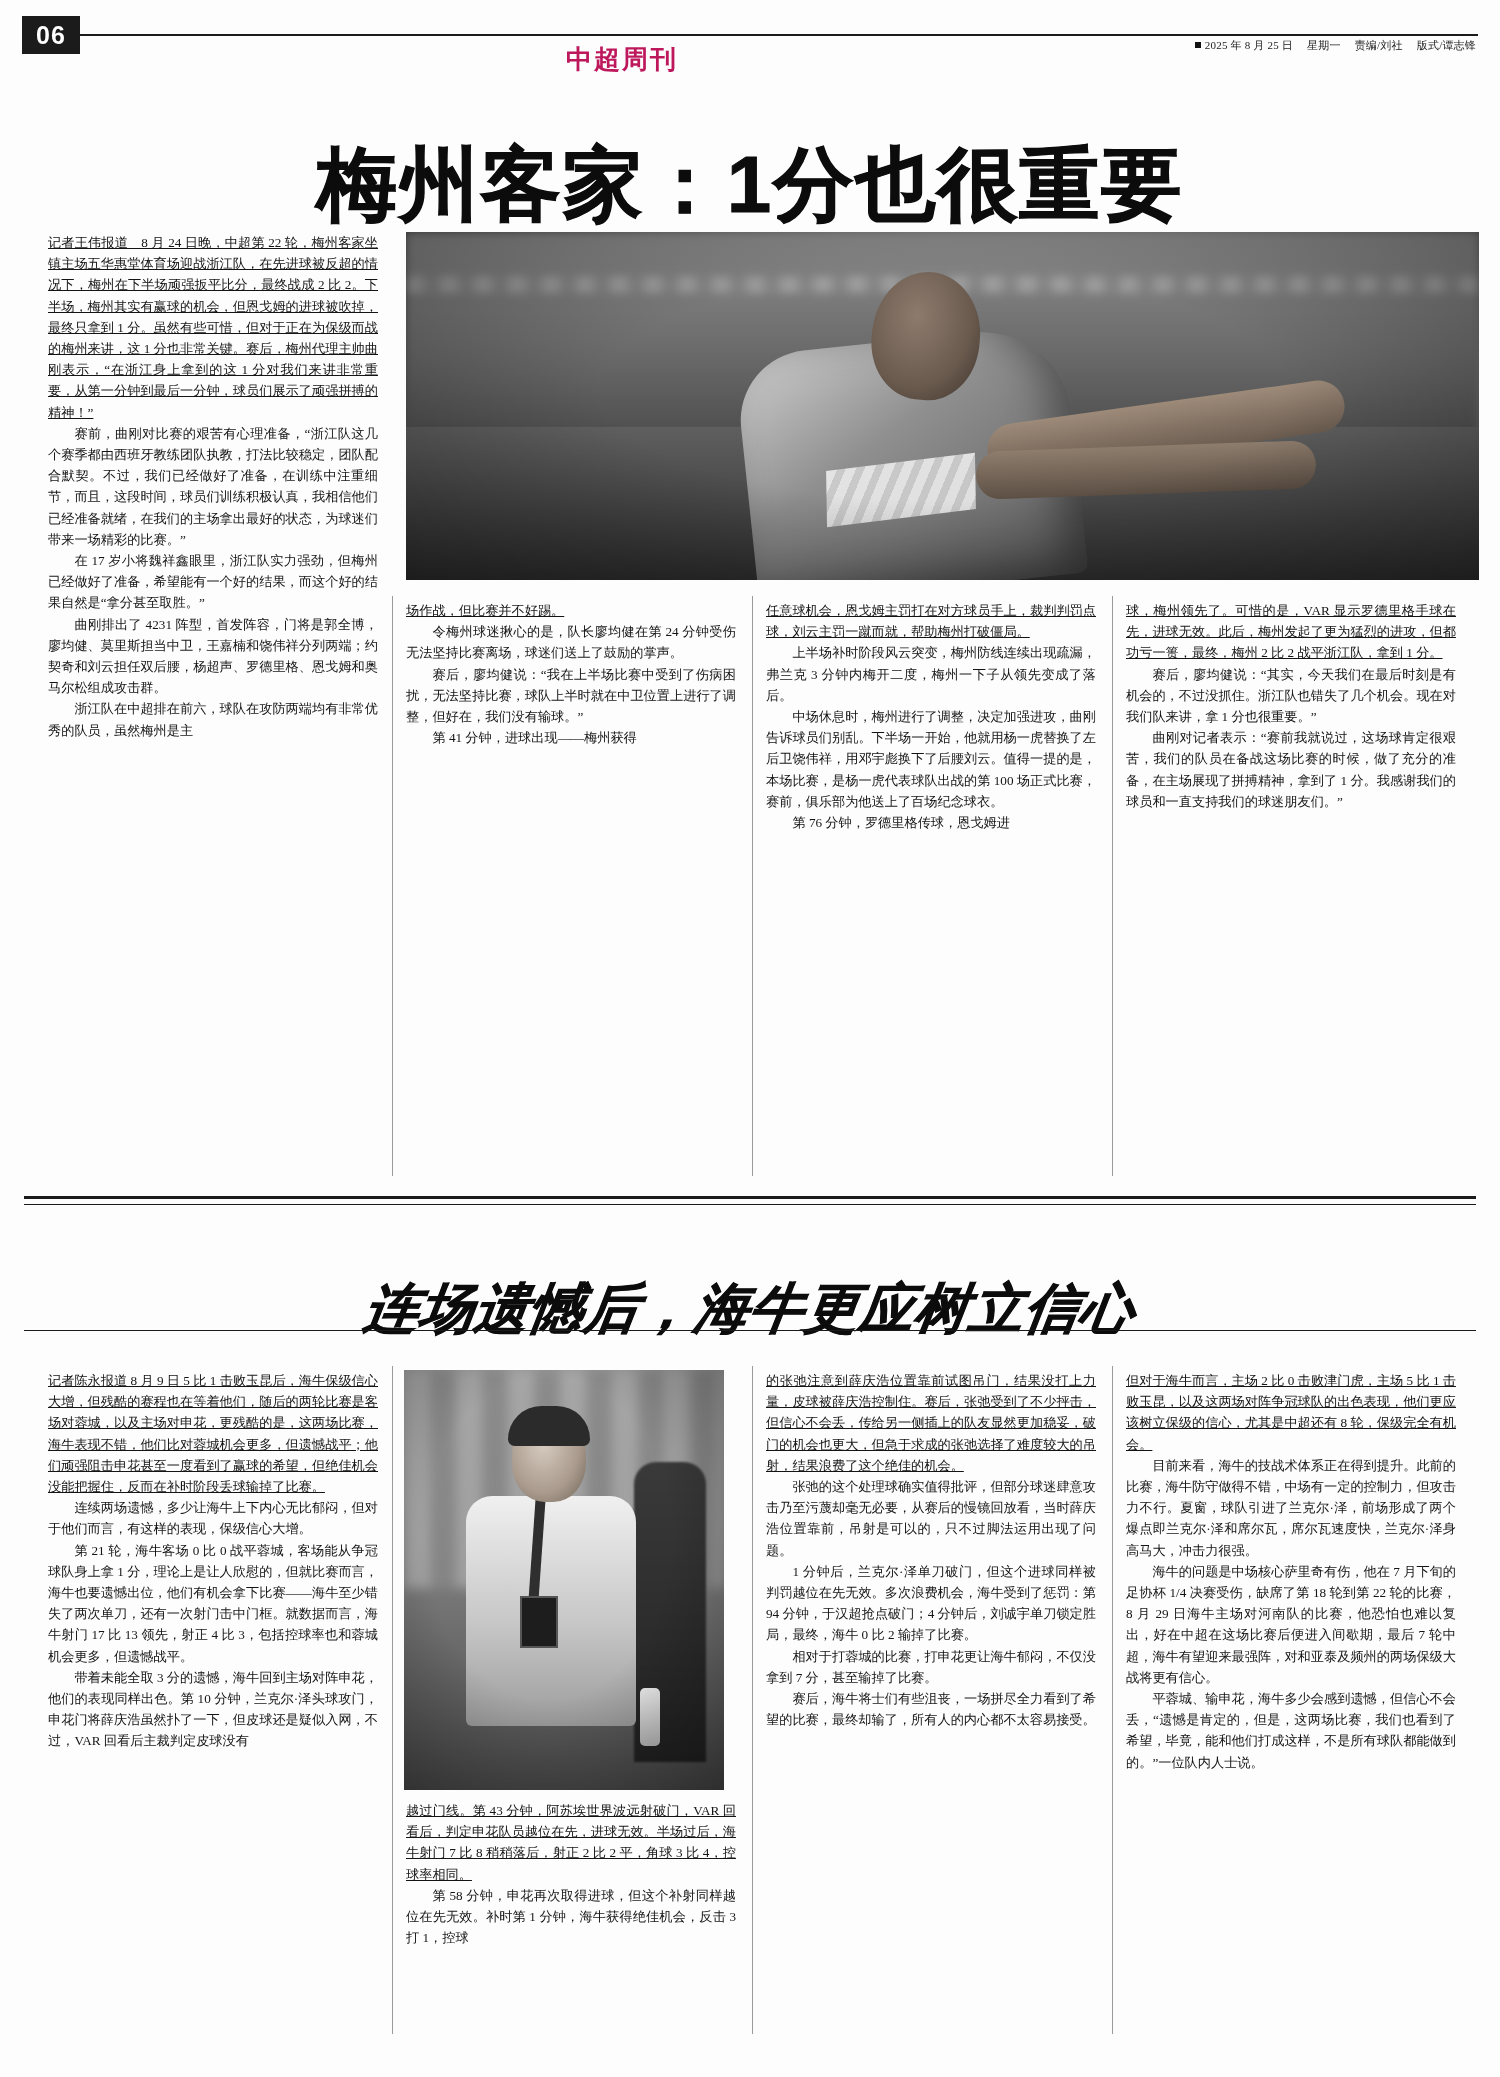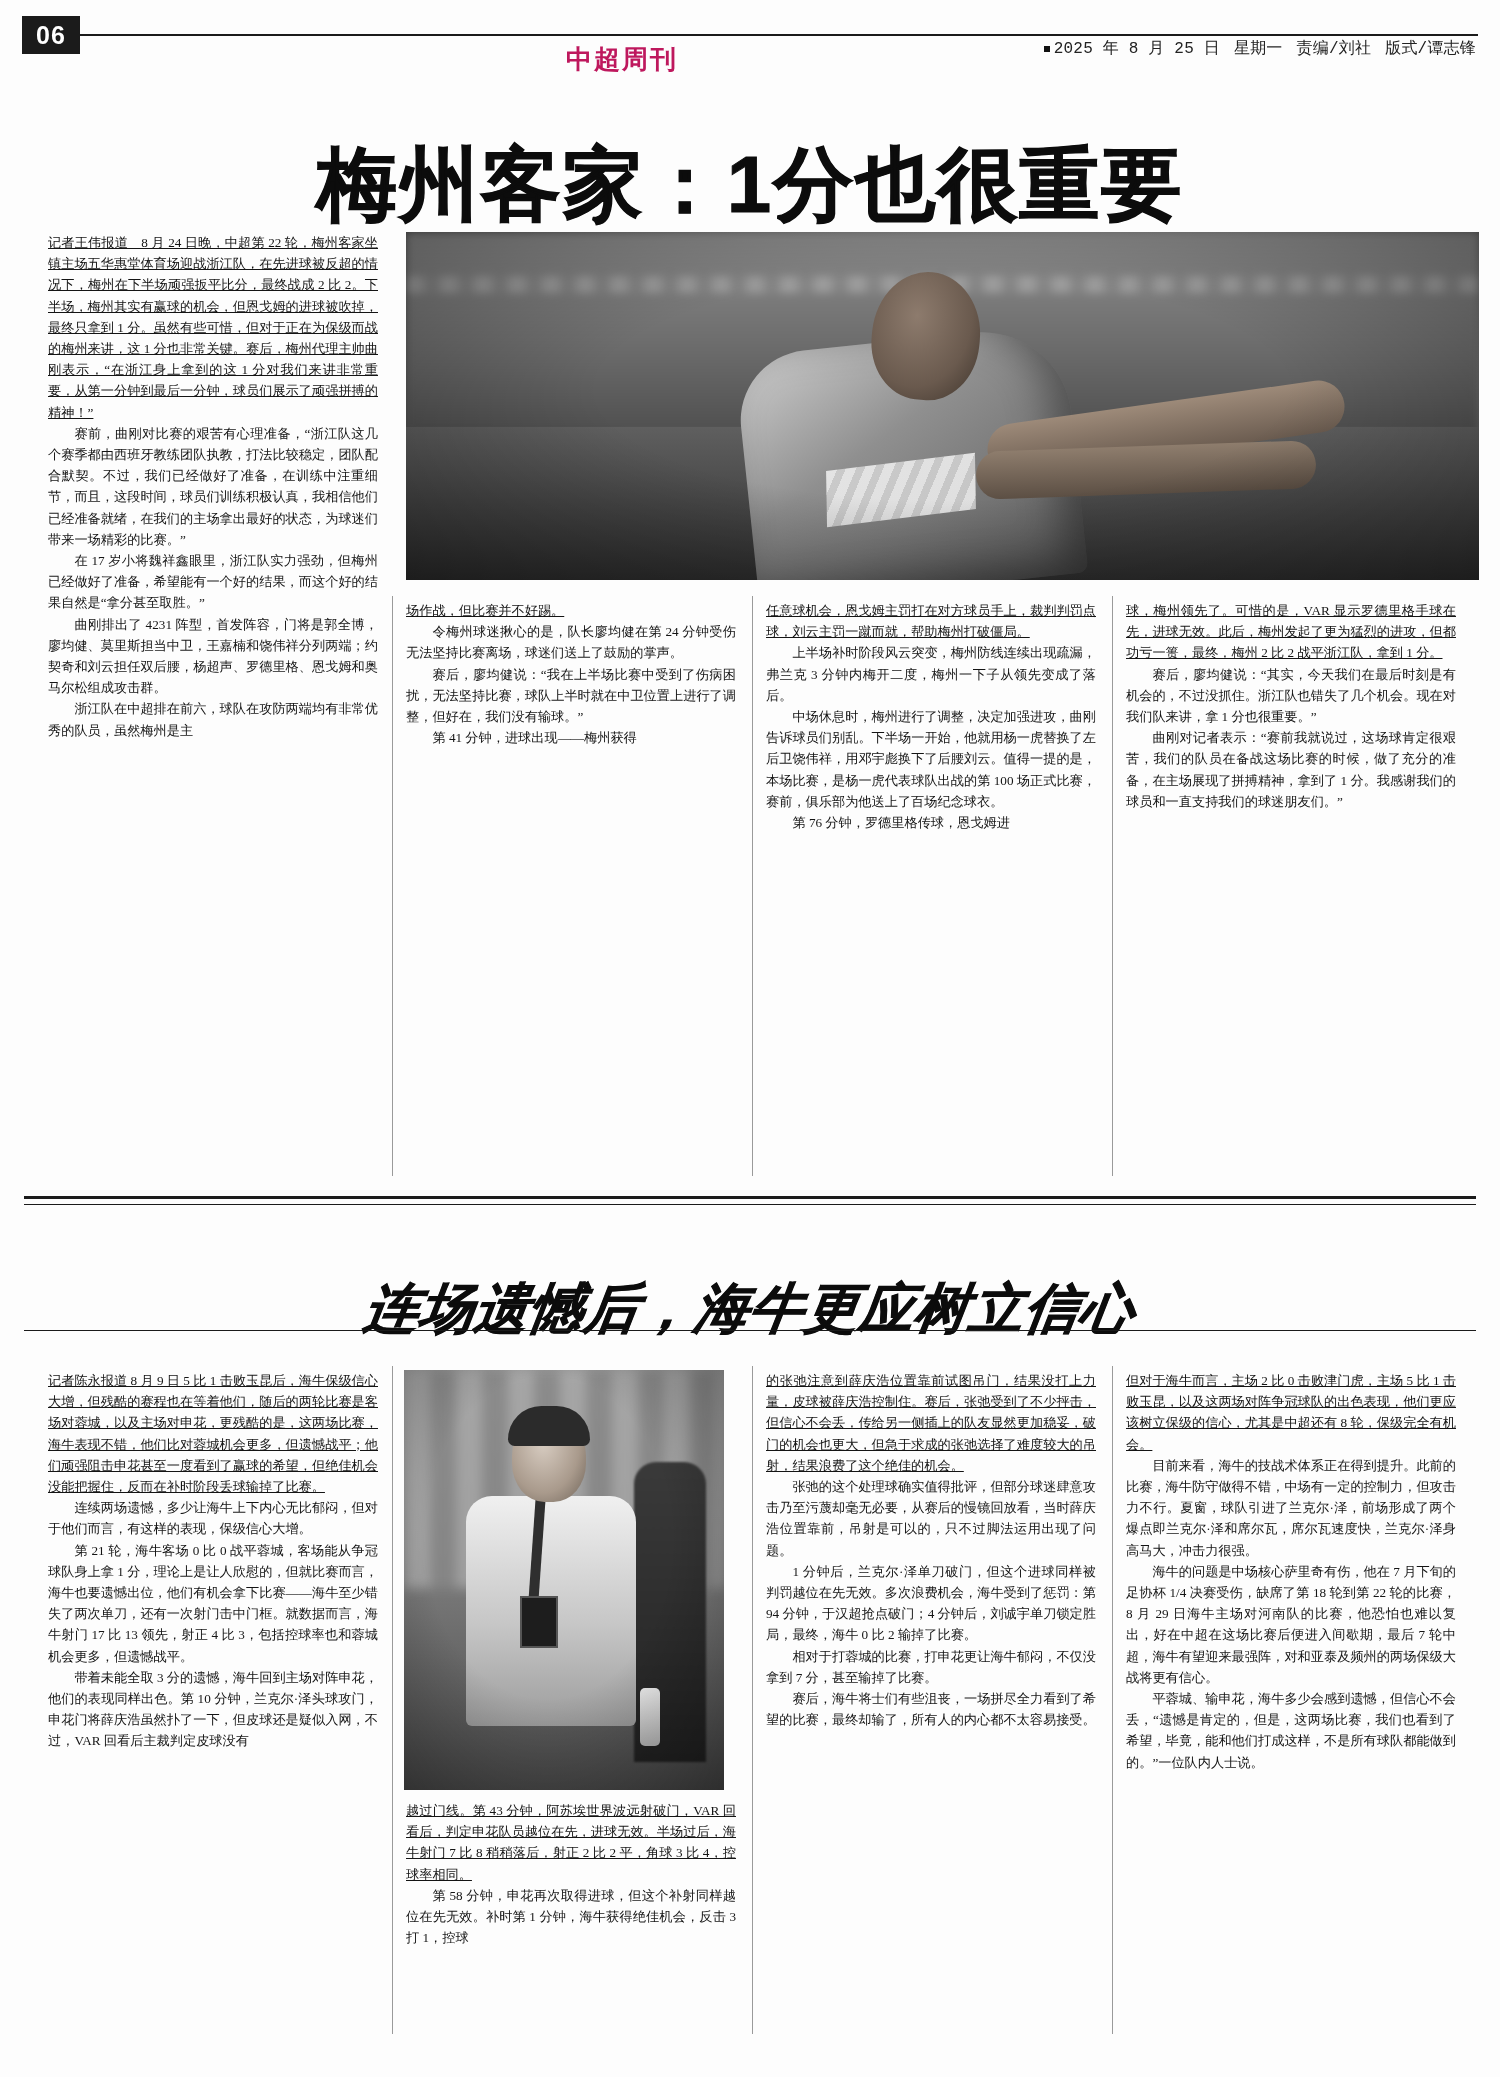--- a/index.html
+++ b/index.html
@@ -62,22 +62,22 @@
     color: #be185d;
     margin-top: 24px;
   }
   .masthead-title span {
     background: #fdfdfd;
     padding: 0 16px;
   }
   .masthead-meta {
     position: absolute;
     right: 24px; top: 22px;
-    font-family: Liberation Mono, monospace;
-    font-size: 16px;
+    font-family: Liberation Serif, serif;
+    font-size: 11px;
     color: #222;
     letter-spacing: 0.2px;
     background: #fdfdfd;
     padding-left: 6px;
   }
   .masthead-meta .sq {
     display: inline-block;
     width: 6px; height: 6px;
     background: #111;
     margin-right: 4px;

